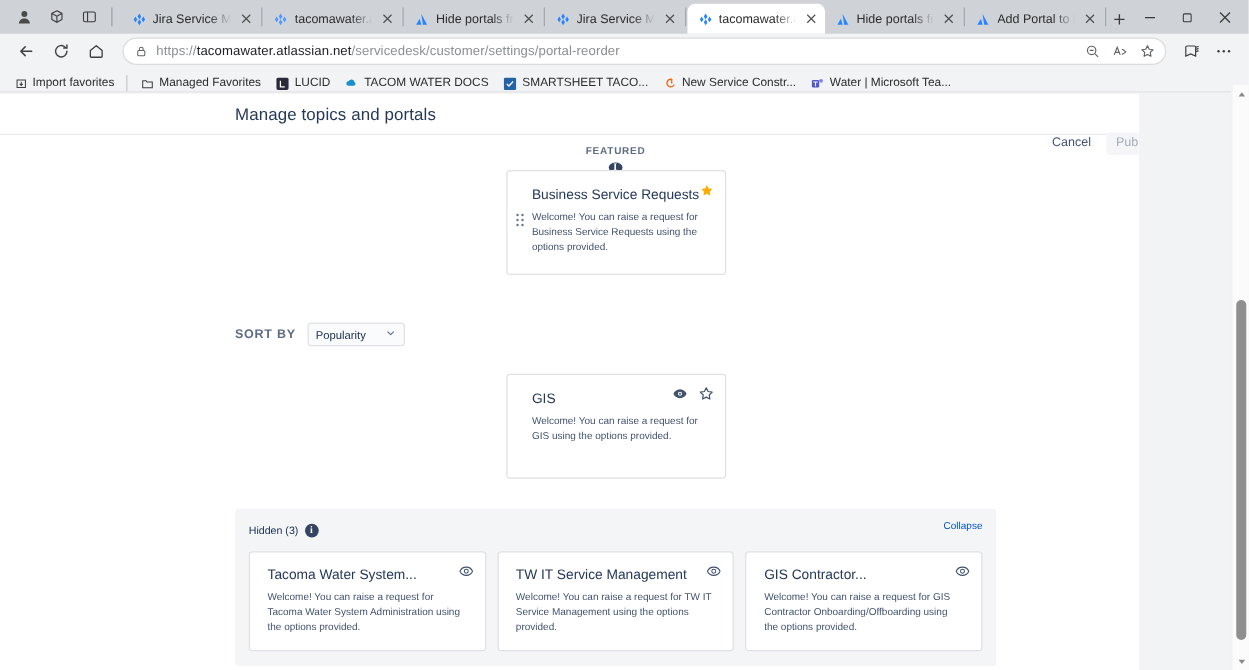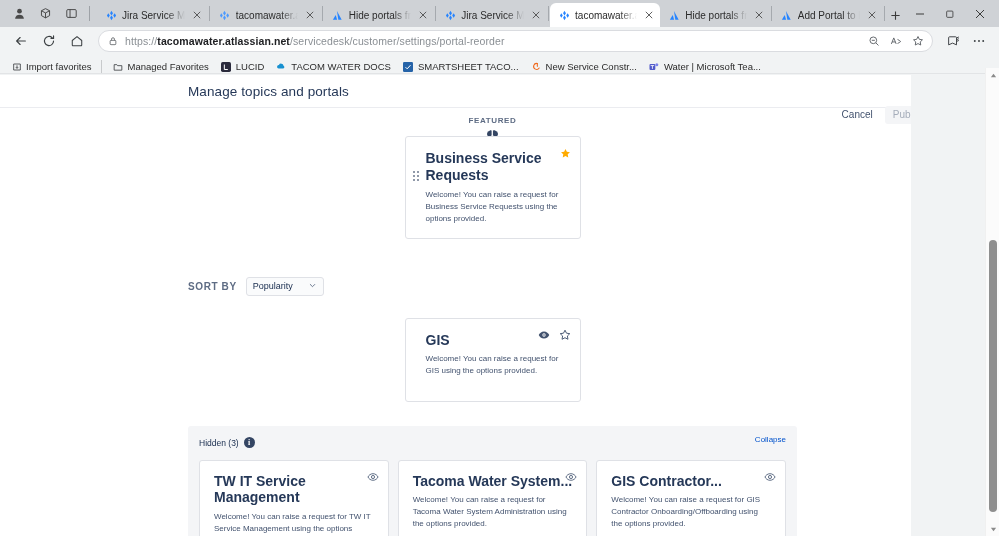--- a/index.html
+++ b/index.html
@@ -93,21 +93,21 @@
     background: #ffffff;
     border: 1px solid #dadce0;
     border-radius: 12px;
     display: flex; align-items: center;
     padding: 0 4px 0 9px;
     margin: 0 6px;
     min-width: 0;
   }
   .omnibox .lock { flex:0 0 auto; display:flex; align-items:center; margin-right:7px; color:#5f6368; }
   .url { font-size: 10.5px; color: #8a8f94; white-space: nowrap; overflow: hidden; text-overflow: ellipsis; flex: 1 1 auto; letter-spacing: .1px; }
-  .url b { color: #202124; font-weight: 700; }
+  .url b { color: #202124; font-weight: 400; }
   .omni-actions { display:flex; align-items:center; gap:2px; flex:0 0 auto; }
   .omni-btn { width:20px; height:20px; display:flex; align-items:center; justify-content:center; color:#5f6368; }
   .nav-right { display:flex; align-items:center; gap:2px; }
   .nav-right .navbtn { width:24px; }
 
   
   .bookmarks {
     height: 19px;
     background: #f1f3f4;
     display: flex; align-items: flex-end;
@@ -179,21 +179,21 @@
   .card {
     width: 176px;
     min-height: 84px;
     background: #ffffff;
     border: 1px solid #dfe1e6;
     border-radius: 3px;
     padding: 13px 14px 13px 20px;
     position: relative;
   }
   .card-title {
-    font-size: 14px; font-weight: 700; color: #253858;
+    font-size: 11px; font-weight: 400; color: #253858;
     margin: 0 0 5px 0; line-height: 1.2;
   }
   .card-desc {
     font-size: 8px; color: #42526e; line-height: 1.5; margin: 0;
     max-width: 135px;
   }
   .card-actions {
     position: absolute; top: 8px; right: 9px;
     display: flex; align-items: center; gap: 9px;
   }
@@ -647,35 +647,35 @@
 
             <div class="card">
               <div class="card-actions">
                 <span>
                   <svg width="12" height="12" viewBox="0 0 16 16" fill="none" stroke="#42526e" stroke-width="1.1">
                       <path d="M8 3.6C4.8 3.6 2.2 5.8 1.3 8c.9 2.2 3.5 4.4 6.7 4.4S13.8 10.2 14.7 8c-.9-2.2-3.5-4.4-6.7-4.4z"></path>
                       <circle cx="8" cy="8" r="2.1"></circle>
                     </svg>
                 </span>
               </div>
-              <p class="card-title">TW IT Service Management</p>
-              <p class="card-desc">Welcome! You can raise a request for TW IT Service Management using the options provided.</p>
+              <p class="card-title">Tacoma Water System...</p>
+              <p class="card-desc">Welcome! You can raise a request for Tacoma Water System Administration using the options provided.</p>
             </div>
 
             <div class="card">
               <div class="card-actions">
                 <span>
                   <svg width="12" height="12" viewBox="0 0 16 16" fill="none" stroke="#42526e" stroke-width="1.1">
                       <path d="M8 3.6C4.8 3.6 2.2 5.8 1.3 8c.9 2.2 3.5 4.4 6.7 4.4S13.8 10.2 14.7 8c-.9-2.2-3.5-4.4-6.7-4.4z"></path>
                       <circle cx="8" cy="8" r="2.1"></circle>
                     </svg>
                 </span>
               </div>
-              <p class="card-title">Tacoma Water System...</p>
-              <p class="card-desc">Welcome! You can raise a request for Tacoma Water System Administration using the options provided.</p>
+              <p class="card-title">TW IT Service Management</p>
+              <p class="card-desc">Welcome! You can raise a request for TW IT Service Management using the options provided.</p>
             </div>
 
             <div class="card">
               <div class="card-actions">
                 <span>
                   <svg width="12" height="12" viewBox="0 0 16 16" fill="none" stroke="#42526e" stroke-width="1.1">
                       <path d="M8 3.6C4.8 3.6 2.2 5.8 1.3 8c.9 2.2 3.5 4.4 6.7 4.4S13.8 10.2 14.7 8c-.9-2.2-3.5-4.4-6.7-4.4z"></path>
                       <circle cx="8" cy="8" r="2.1"></circle>
                     </svg>
                 </span>

